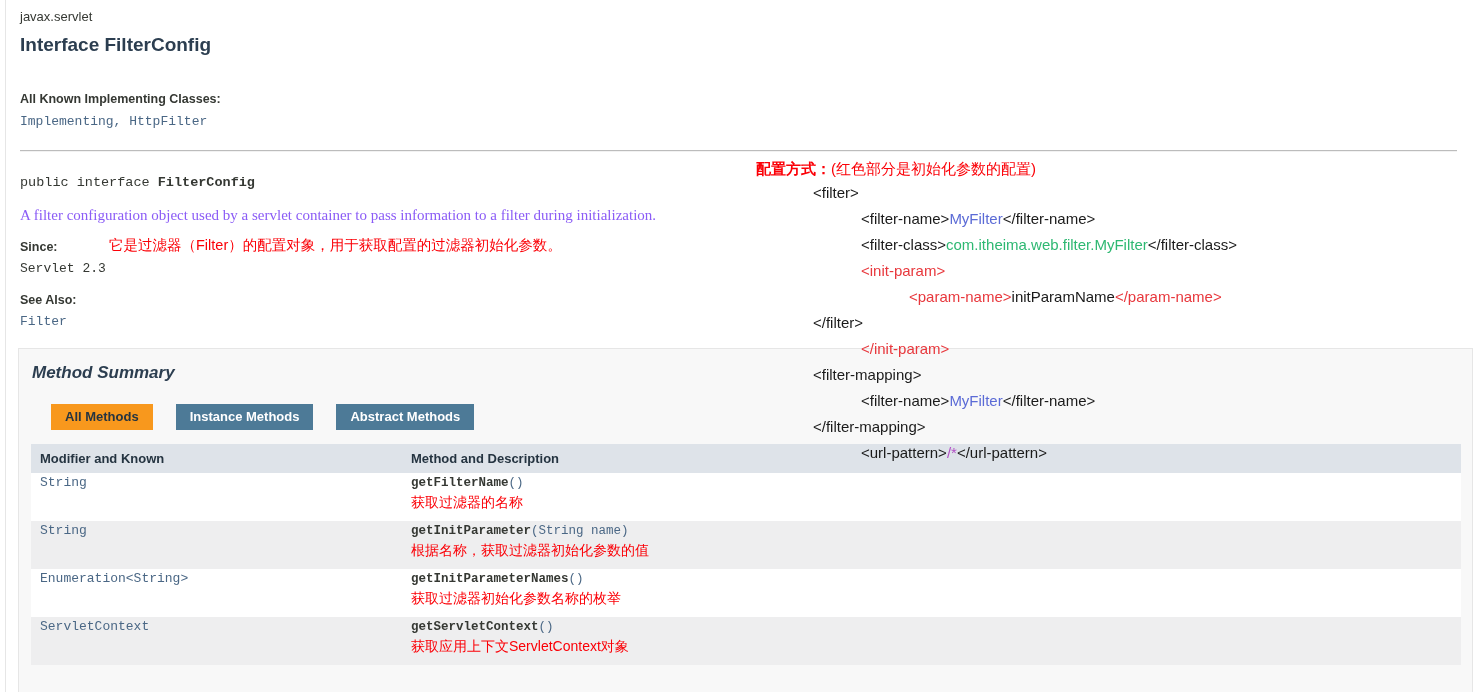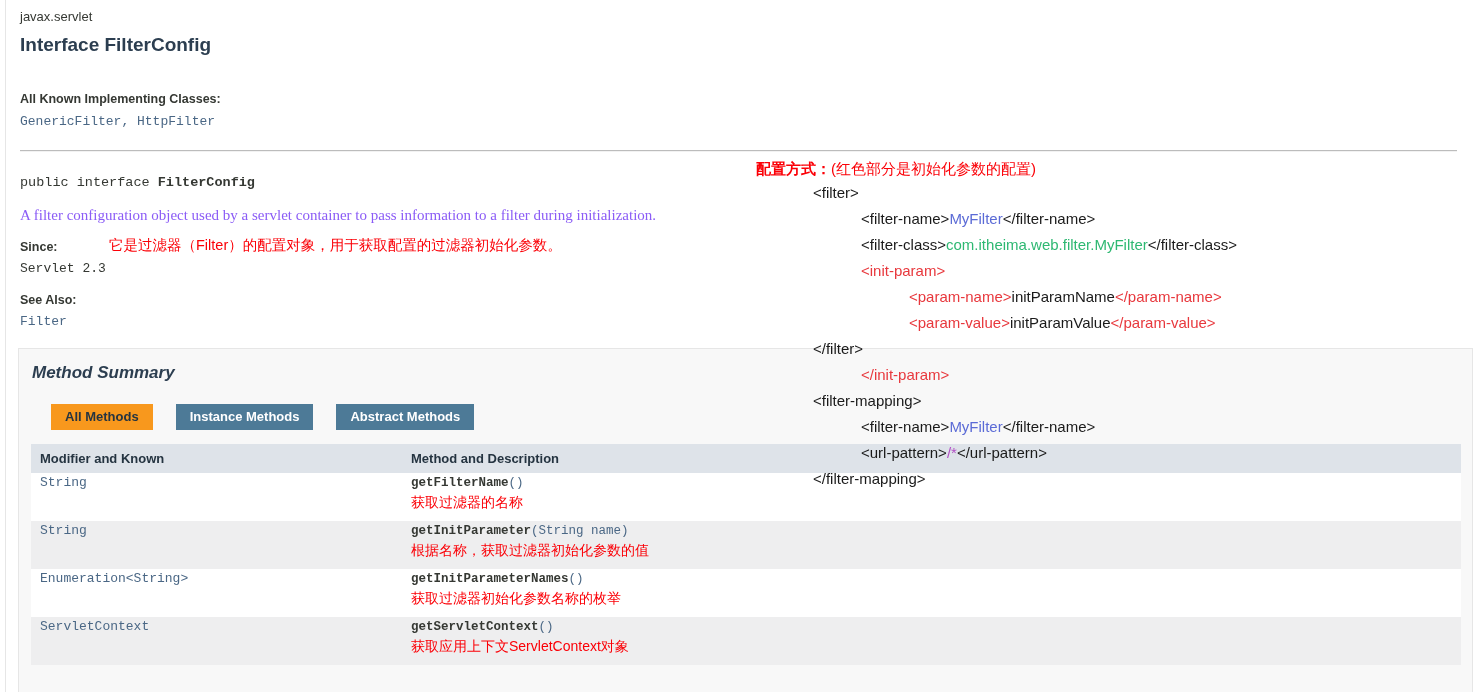--- a/index.html
+++ b/index.html
@@ -264,21 +264,21 @@
 
 <div class="page-edge"></div>
 
 <div class="doc-header">
   <div class="sub-title">javax.servlet</div>
   <div class="class-title">Interface FilterConfig</div>
 </div>
 
 <div class="impl-block">
   <div class="impl-label">All Known Implementing Classes:</div>
-  <div class="impl-value">GenericFilter, HttpFilter</div>
+  <div class="impl-value">Implementing, HttpFilter</div>
 </div>
 
 <div class="hr"></div>
 
 <div class="decl-block">
   <div class="decl"><span>public interface </span><b>FilterConfig</b></div>
   <div class="descr">A filter configuration object used by a servlet container to pass information to a filter during initialization.</div>
   <div class="dt-label">Since:</div>
   <div class="dd-value">Servlet 2.3</div>
   <div class="dt-label">See Also:</div>
@@ -350,26 +350,25 @@
   <div class="xml-line ind1"><span class="dark">&lt;filter&gt;</span></div>
 
   <div class="xml-line ind2"><span class="dark">&lt;filter-name&gt;</span><span class="blue">MyFilter</span><span class="dark">&lt;/filter-name&gt;</span></div>
 
   <div class="xml-line ind2"><span class="dark">&lt;filter-class&gt;</span><span class="green">com.itheima.web.filter.MyFilter</span><span class="dark">&lt;/filter-class&gt;</span></div>
 
   <div class="xml-line ind2"><span class="red">&lt;init-param&gt;</span></div>
 
   <div class="xml-line ind3"><span class="red">&lt;param-name&gt;</span><span class="dark">initParamName</span><span class="red">&lt;/param-name&gt;</span></div>
 
-  <div class="xml-line ind3"><span class="red">&lt;param-value&gt;</span><span class="dark">initParamValue</span><span class="red">&lt;/param-value&gt;</span></div>
 
   <div class="xml-line ind1"><span class="dark">&lt;/filter&gt;</span></div>
 
   <div class="xml-line ind2"><span class="red">&lt;/init-param&gt;</span></div>
 
   <div class="xml-line ind1"><span class="dark">&lt;filter-mapping&gt;</span></div>
 
   <div class="xml-line ind2"><span class="dark">&lt;filter-name&gt;</span><span class="blue">MyFilter</span><span class="dark">&lt;/filter-name&gt;</span></div>
 
+  <div class="xml-line ind1"><span class="dark">&lt;/filter-mapping&gt;</span></div>
+
   <div class="xml-line ind2"><span class="dark">&lt;url-pattern&gt;</span><span class="purple">/*</span><span class="dark">&lt;/url-pattern&gt;</span></div>
-
-  <div class="xml-line ind1"><span class="dark">&lt;/filter-mapping&gt;</span></div>
 </div>
 
 </body></html>

